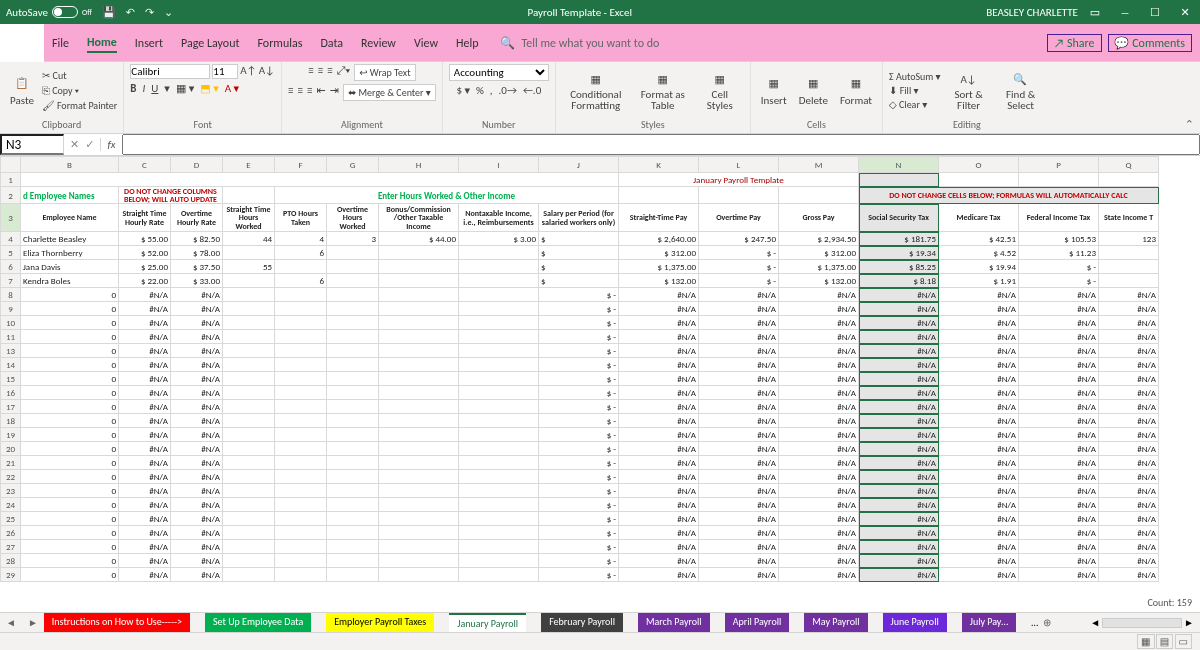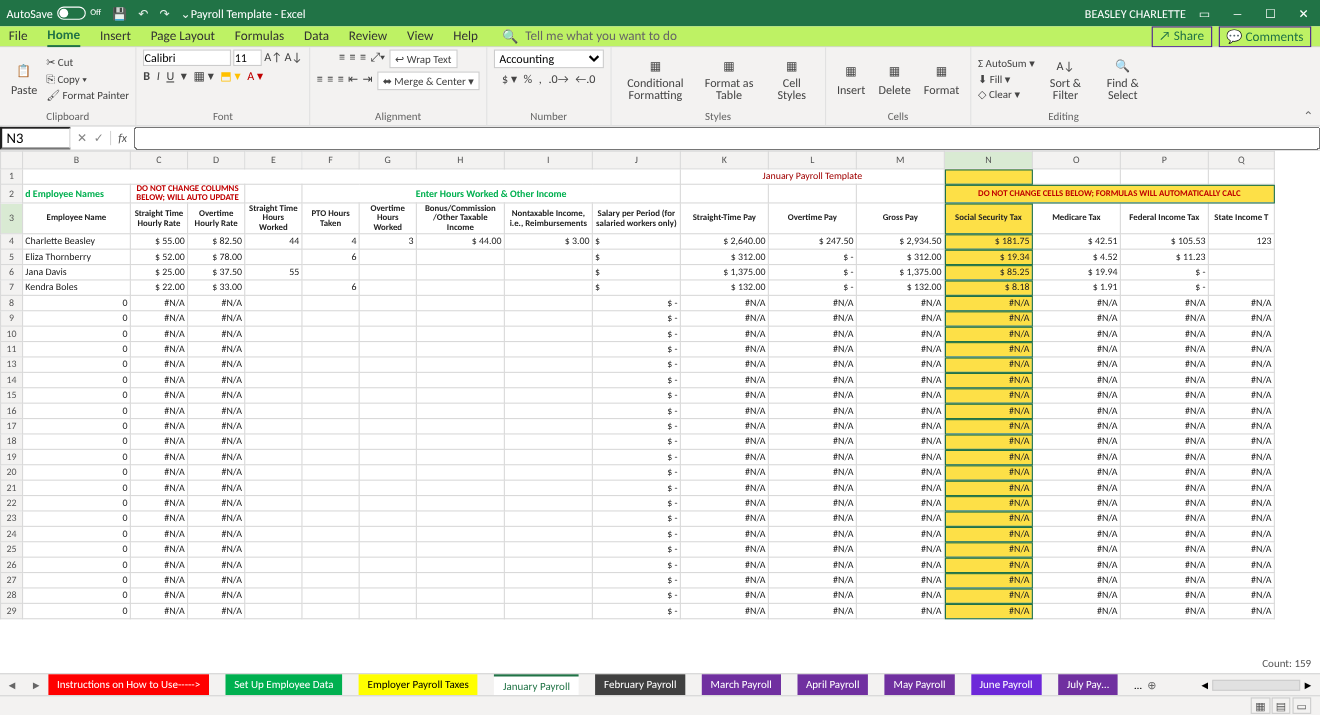--- a/index.html
+++ b/index.html
@@ -5,27 +5,27 @@
 * { margin: 0; padding: 0; box-sizing: border-box; font-family: 'Segoe UI', Calibri, sans-serif; }
 body { background: #fff; font-size: 11px; overflow: hidden; width: 1200px; height: 650px; }
 
 
 .titlebar { height: 24px; background: #217346; color: #fff; display: flex; align-items: center; padding: 0 6px; font-size: 11px; }
 .titlebar .autosave { display: flex; align-items: center; gap: 4px; }
 .titlebar .toggle { width: 26px; height: 12px; border: 1px solid #fff; border-radius: 8px; position: relative; }
 .titlebar .toggle::after { content:''; width: 8px; height: 8px; background: #fff; border-radius: 50%; position: absolute; left: 1px; top: 1px; }
 .titlebar .qat { display: flex; gap: 10px; margin-left: 10px; align-items: center; }
 .titlebar .qat span { opacity: .9; }
-.titlebar .title { flex: 1; }
+.titlebar .title { flex: 1; text-align: center; }
 .titlebar .user { margin-right: 8px; }
 .titlebar .winbtns { display: flex; gap: 12px; align-items: center; }
 .titlebar .winbtns span { width: 18px; text-align: center; }
 
 
-.menutabs { height: 19px; background: #bef264; border-bottom: 1px solid #d4d4d4; display: flex; align-items: center; padding: 0 8px; gap: 18px; font-size: 12px; color: #333; }
+.menutabs { height: 38px; background: #f9a8d4; border-bottom: 1px solid #d4d4d4; display: flex; align-items: center; padding: 0 8px; gap: 18px; font-size: 12px; color: #333; margin-left: 44px; }
 .menutabs .tab { padding: 2px 0; cursor: pointer; }
 .menutabs .tab.active { color: #217346; border-bottom: 2px solid #217346; font-weight: 600; }
 .menutabs .tellme { color: #666; margin-left: 4px; display: flex; gap: 6px; align-items: center; }
 .menutabs .right { margin-left: auto; display: flex; gap: 6px; }
 .menutabs .right .btn { border: 1px solid #4c1d95; padding: 1px 6px; color: #217346; }
 
 
 .ribbon { height: 72px; background: #f3f2f1; border-bottom: 1px solid #d4d4d4; display: flex; font-size: 11px; color: #444; position: relative; }
 .ribbon .group { border-right: 1px solid #e1e1e1; display: flex; flex-direction: column; padding: 2px 6px; }
 .ribbon .group .body { flex: 1; display: flex; align-items: center; gap: 4px; }
@@ -49,21 +49,21 @@
 .grid th, .grid td { border: 1px solid #d9d9d9; padding: 0 2px; height: 14px; white-space: nowrap; overflow: hidden; }
 .grid .colhdr { background: #f3f2f1; text-align: center; font-weight: 400; color: #555; height: 16px; }
 .grid .rowhdr { background: #f3f2f1; text-align: center; font-weight: 400; color: #555; width: 20px; }
 .grid .corner { background: #f3f2f1; width: 20px; }
 .grid td.r { text-align: right; }
 .grid td.c { text-align: center; }
 .grid .hdrrow td { font-weight: 600; text-align: center; white-space: normal; line-height: 1.05; height: auto; padding: 1px 2px; font-size: 8px; }
 .red { color: #c00000; font-weight: 600; }
 .green { color: #00b050; font-weight: 600; }
 .darkred { color: #a00000; font-weight: 400; }
-.grid td.selcol { background: #fde047; outline: 1px solid #217346; outline-offset: -1px; margin-top: 12px; }
+.grid td.selcol { background: #e5e5e5; outline: 1px solid #217346; outline-offset: -1px; margin-top: 12px; }
 .grid th.selcolhdr { background: #d9ead3; }
 .grid th.selrowhdr { background: #d9ead3; }
 
 
 .sheettabs { position: absolute; bottom: 18px; left: 0; right: 0; height: 20px; background: #f3f2f1; border-top: 1px solid #d4d4d4; display: flex; align-items: center; font-size: 10px; }
 .sheettabs .nav { padding: 0 6px; color: #666; }
 .sheettabs .tab { padding: 2px 8px; margin-right: 15px; color: #fff; cursor: pointer; }
 .sheettabs .tab.active { background: #fff; color: #217346; border-top: 2px solid #217346; }
 .sheettabs .add { width: 18px; text-align: center; color: #666; }
 .sheettabs .hscroll { margin-left: auto; display: flex; align-items: center; gap: 2px; padding-right: 6px; }

